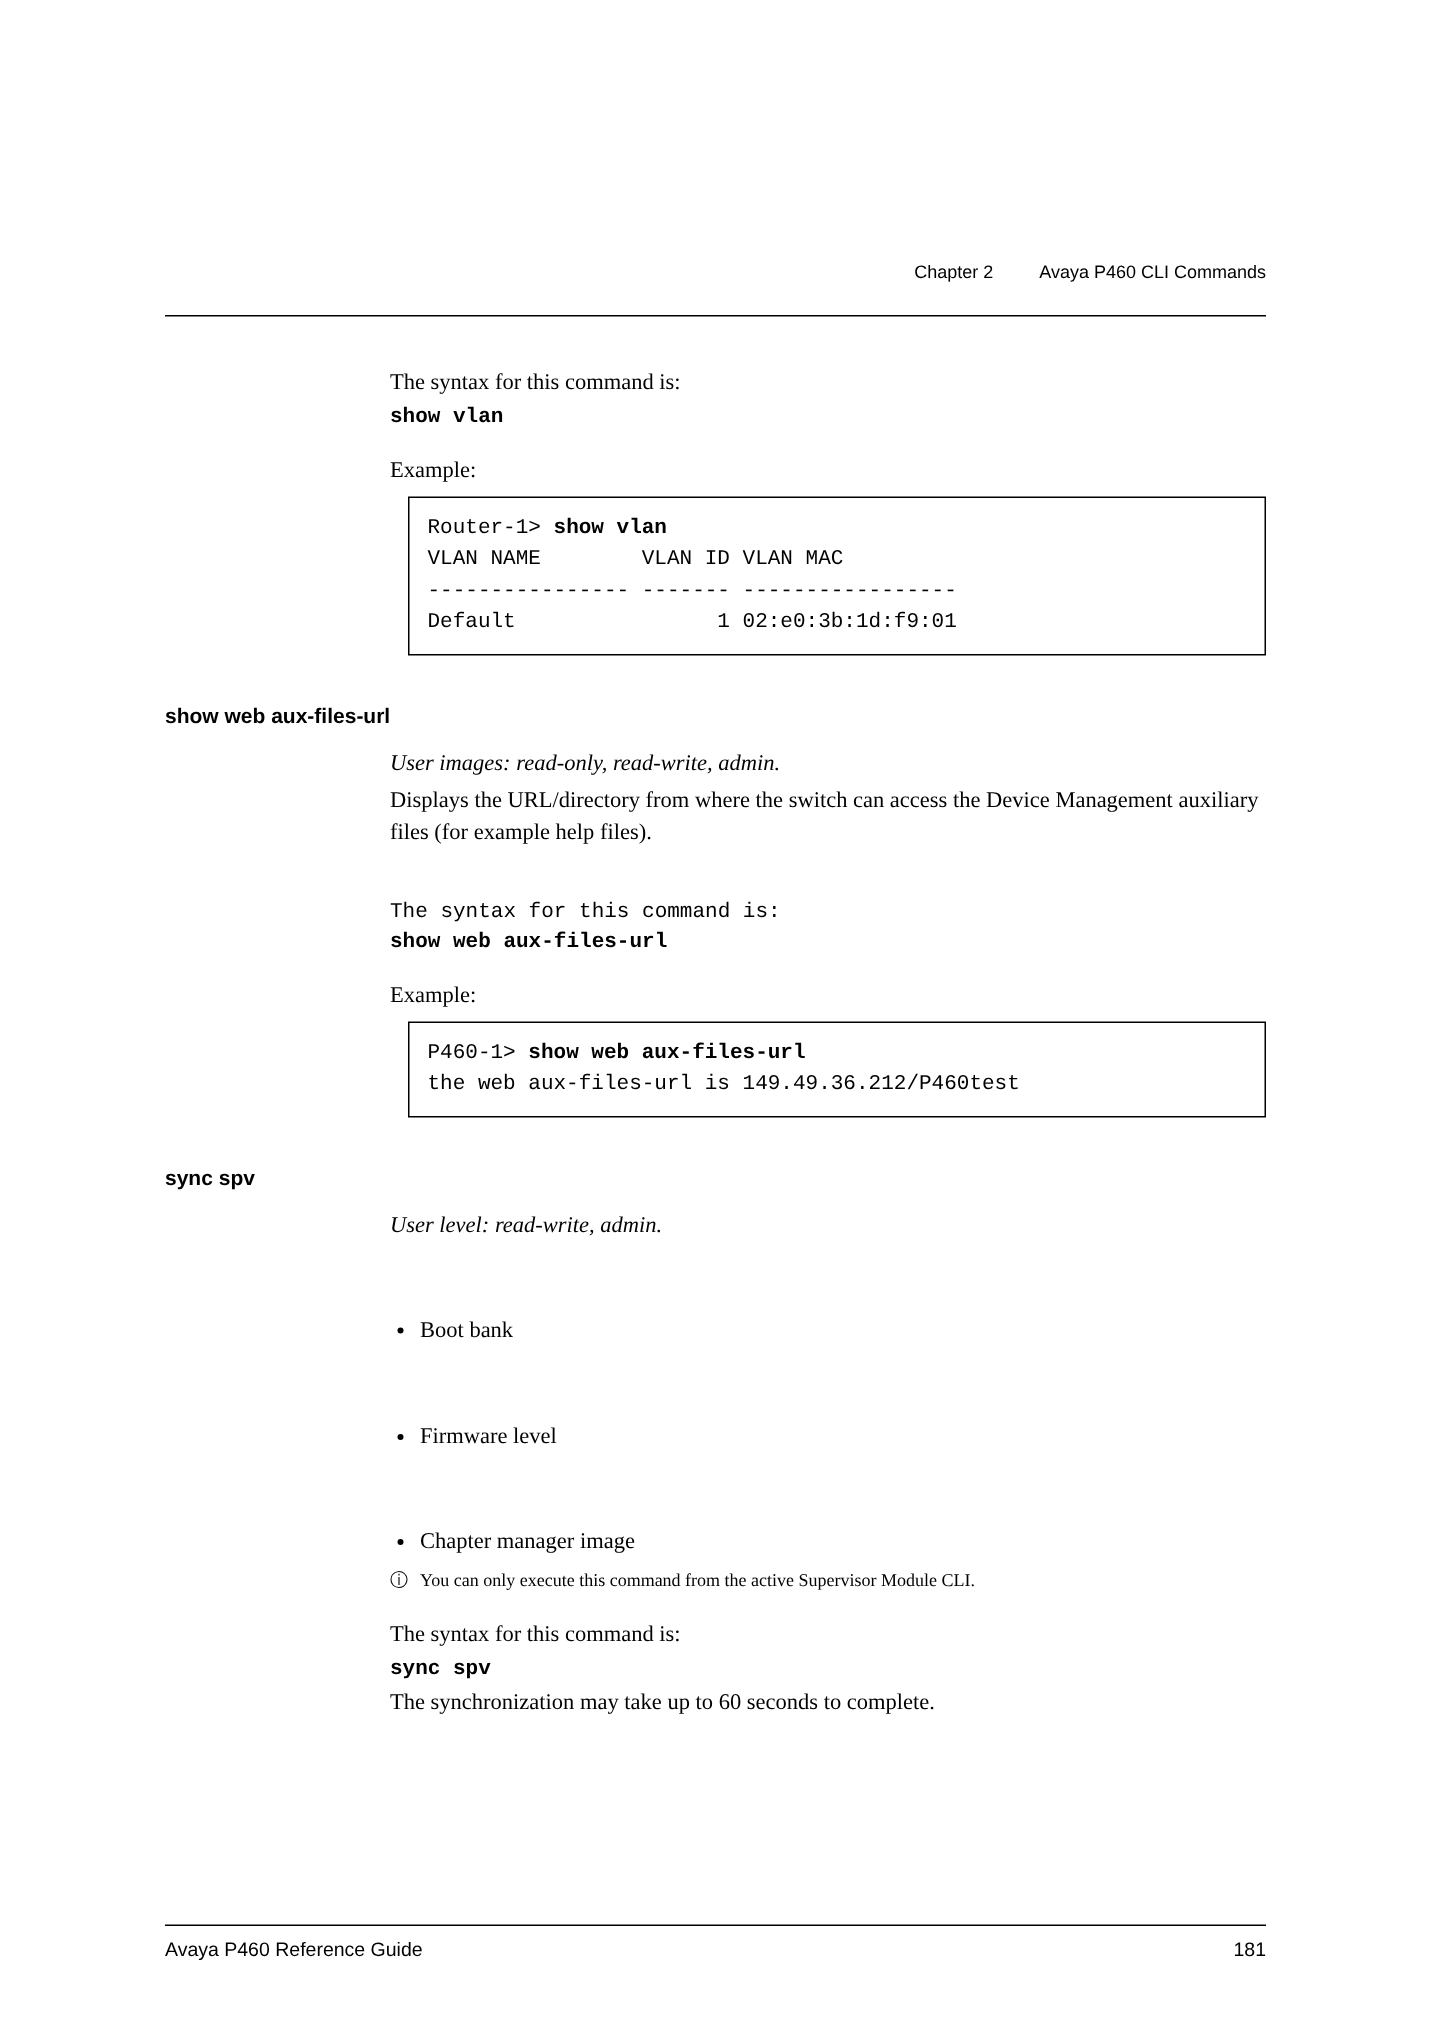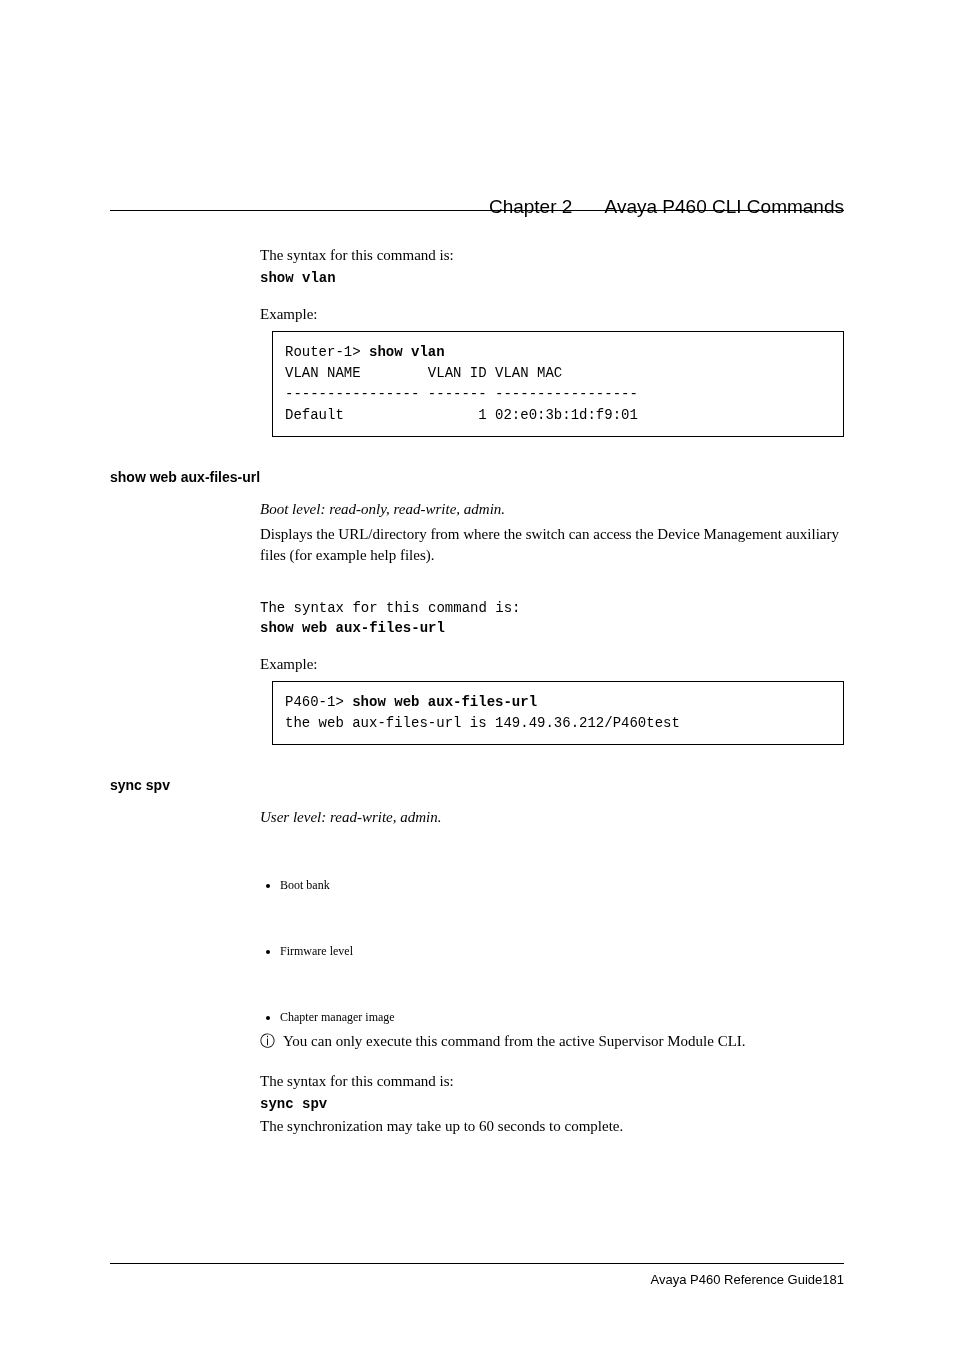--- a/index.html
+++ b/index.html
@@ -18,23 +18,23 @@
   }
   .header-line {
     position: absolute;
     top: 210px;
     left: 110px;
     right: 110px;
     border-bottom: 1px solid #000000;
   }
   .header-text {
     position: absolute;
-    top: 196px;
+    top: 174px;
     right: 110px;
-    font-size: 19px;
+    font-size: 12px;
     font-family: Arial, Helvetica, sans-serif;
   }
   .header-chapter {
     margin-right: 28px;
   }
   .content {
     margin-top: 70px;
     margin-left: 150px;
   }
   .body-text {
@@ -73,47 +73,47 @@
     margin: 0 0 14px -150px;
   }
   .italic {
     font-style: italic;
   }
   .bullet-list {
     margin: 4px 0 4px 0;
     padding-left: 20px;
   }
   .bullet-list li {
-    font-size: 12px;
+    font-size: 15px;
     font-family: "Palatino Linotype", Palatino, Georgia, serif;
     line-height: 1.5;
     margin-top: 48px;
   }
   .info-line {
-    font-size: 15px;
+    font-size: 12px;
     font-family: "Palatino Linotype", Palatino, Georgia, serif;
     line-height: 1.5;
     margin: 2px 0 18px 0;
   }
   .info-icon {
     font-family: Georgia, serif;
     font-weight: normal;
     margin-right: 8px;
   }
   .footer {
     position: absolute;
-    bottom: 64px;
+    bottom: 44px;
     left: 110px;
     right: 110px;
     border-top: 1px solid #000000;
     padding-top: 8px;
     font-size: 13px;
     font-family: Arial, Helvetica, sans-serif;
     display: flex;
-    justify-content: flex-end;
+    justify-content: space-between;
   }
 </style>
 </head>
 <body>
 
 <div class="page">
   <div class="header-text">
     <span class="header-chapter">Chapter 2</span>
     <span>Avaya P460 CLI Commands</span>
   </div>
@@ -123,21 +123,21 @@
     <p class="body-text">The syntax for this command is:</p>
     <p class="mono-bold">show vlan</p>
     <p class="body-text">Example:</p>
 
     <div class="example-box"><span>Router-1&gt; </span><span class="bold">show vlan</span>
 <span>VLAN NAME        VLAN ID VLAN MAC</span>
 <span>---------------- ------- -----------------</span>
 <span>Default                1 02:e0:3b:1d:f9:01</span></div>
 
     <h3 class="section-heading">show web aux-files-url</h3>
-    <p class="body-text italic">Boot level: read-only, read-write, admin.</p>
+    <p class="body-text italic">User images: read-only, read-write, admin.</p>
     <p class="body-text" style="margin-bottom:34px;">Displays the URL/directory from where the switch can access the Device Management auxiliary files (for example help files).</p>
     <p class="mono-text">The syntax for this command is:</p>
     <p class="mono-bold">show web aux-files-url</p>
     <p class="body-text">Example:</p>
 
     <div class="example-box"><span>P460-1&gt; </span><span class="bold">show web aux-files-url</span>
 <span>the web aux-files-url is 149.49.36.212/P460test</span></div>
 
     <h3 class="section-heading">sync spv</h3>
     <p class="body-text italic">User level: read-write, admin.</p>

